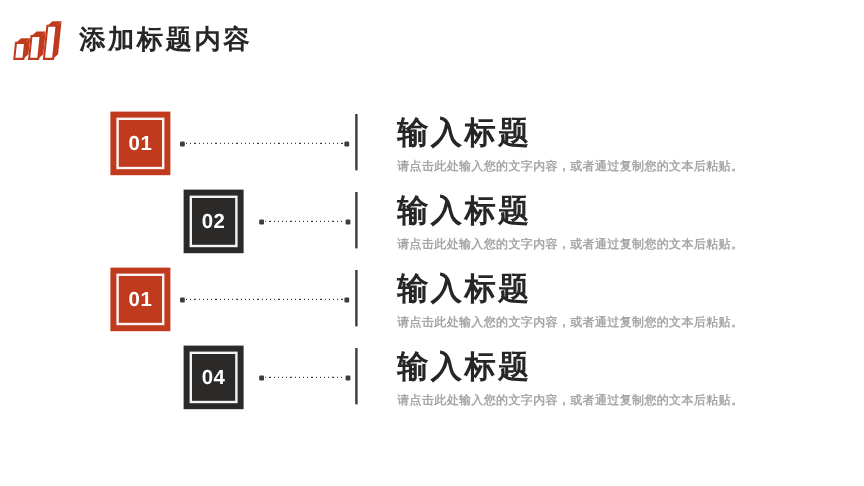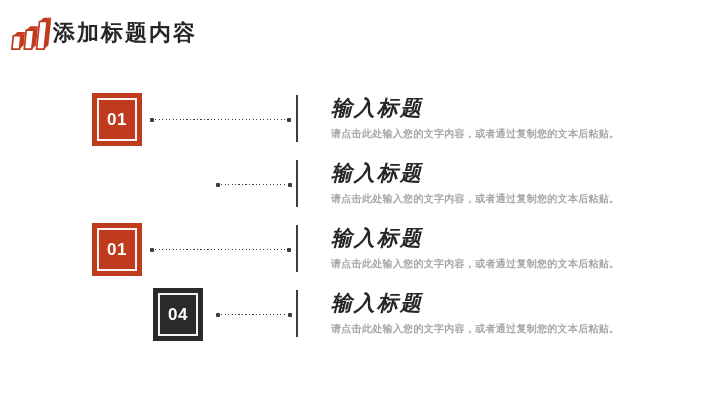--- a/index.html
+++ b/index.html
@@ -4,21 +4,21 @@
 <style>
   html,body { margin:0; padding:0; }
   body { font-family:"Liberation Sans","DejaVu Sans",sans-serif; background:#e8e8e8; }
 
   .slide {
     position:relative; width:720px; height:405px;
     background:var(--background,#ffffff); overflow:hidden;
   }
 
   
-  .header { position:absolute; left:9px; top:12px; display:flex; align-items:center; }
+  .header { position:absolute; left:9px; top:12px; display:flex; align-items:center; gap:13px; }
   .logo { width:44px; height:38px; display:block; }
   .header-title {
     font-size:22px; font-weight:bold; color:var(--title-text,#262626);
     letter-spacing:2px; line-height:1;
     padding-top:4px;
   }
 
   
   .item { position:absolute; left:0; width:720px; height:58px; }
   .item.r1 { top:93px; }
@@ -58,22 +58,22 @@
     background-position:center; background-repeat:repeat-x; background-size:100% 1px;
   }
 
   .vbar {
     position:absolute; left:296px; top:2px; width:2px; height:47px;
     background:var(--line,#3c3c3c);
   }
 
   .text-block { position:absolute; left:331px; top:3px; width:360px; }
   .item-title {
-    font-size:21px; font-weight:bold; color:var(--title-text,#262626);
-    letter-spacing:2px; line-height:1.1; cursor:text;font-style:italic;
+    font-size:26px; font-weight:bold; color:var(--title-text,#262626);
+    letter-spacing:2px; line-height:1.1; cursor:text;
   }
   .item-desc {
     margin-top:9px; font-size:10px; color:var(--desc-text,#a7a7a7);
     letter-spacing:0.3px; line-height:1.2; cursor:text; white-space:nowrap;font-weight:bold;
   }
 </style>
 </head>
 <body>
 
 <div class="slide">
@@ -109,20 +109,24 @@
       <span class="dot"></span>
     </div>
     <div class="vbar"></div>
     <div class="text-block">
       <div class="item-title">输入标题</div>
       <div class="item-desc">请点击此处输入您的文字内容，或者通过复制您的文本后粘贴。</div>
     </div>
   </div>
 
   <div class="item r2 indent-b">
+    <div class="numbox dark">
+      <div class="inner-border"></div>
+      <span class="num">02</span>
+    </div>
     <div class="connector">
       <span class="dot"></span>
       <span class="dash"></span>
       <span class="dot"></span>
     </div>
     <div class="vbar"></div>
     <div class="text-block">
       <div class="item-title">输入标题</div>
       <div class="item-desc">请点击此处输入您的文字内容，或者通过复制您的文本后粘贴。</div>
     </div>

